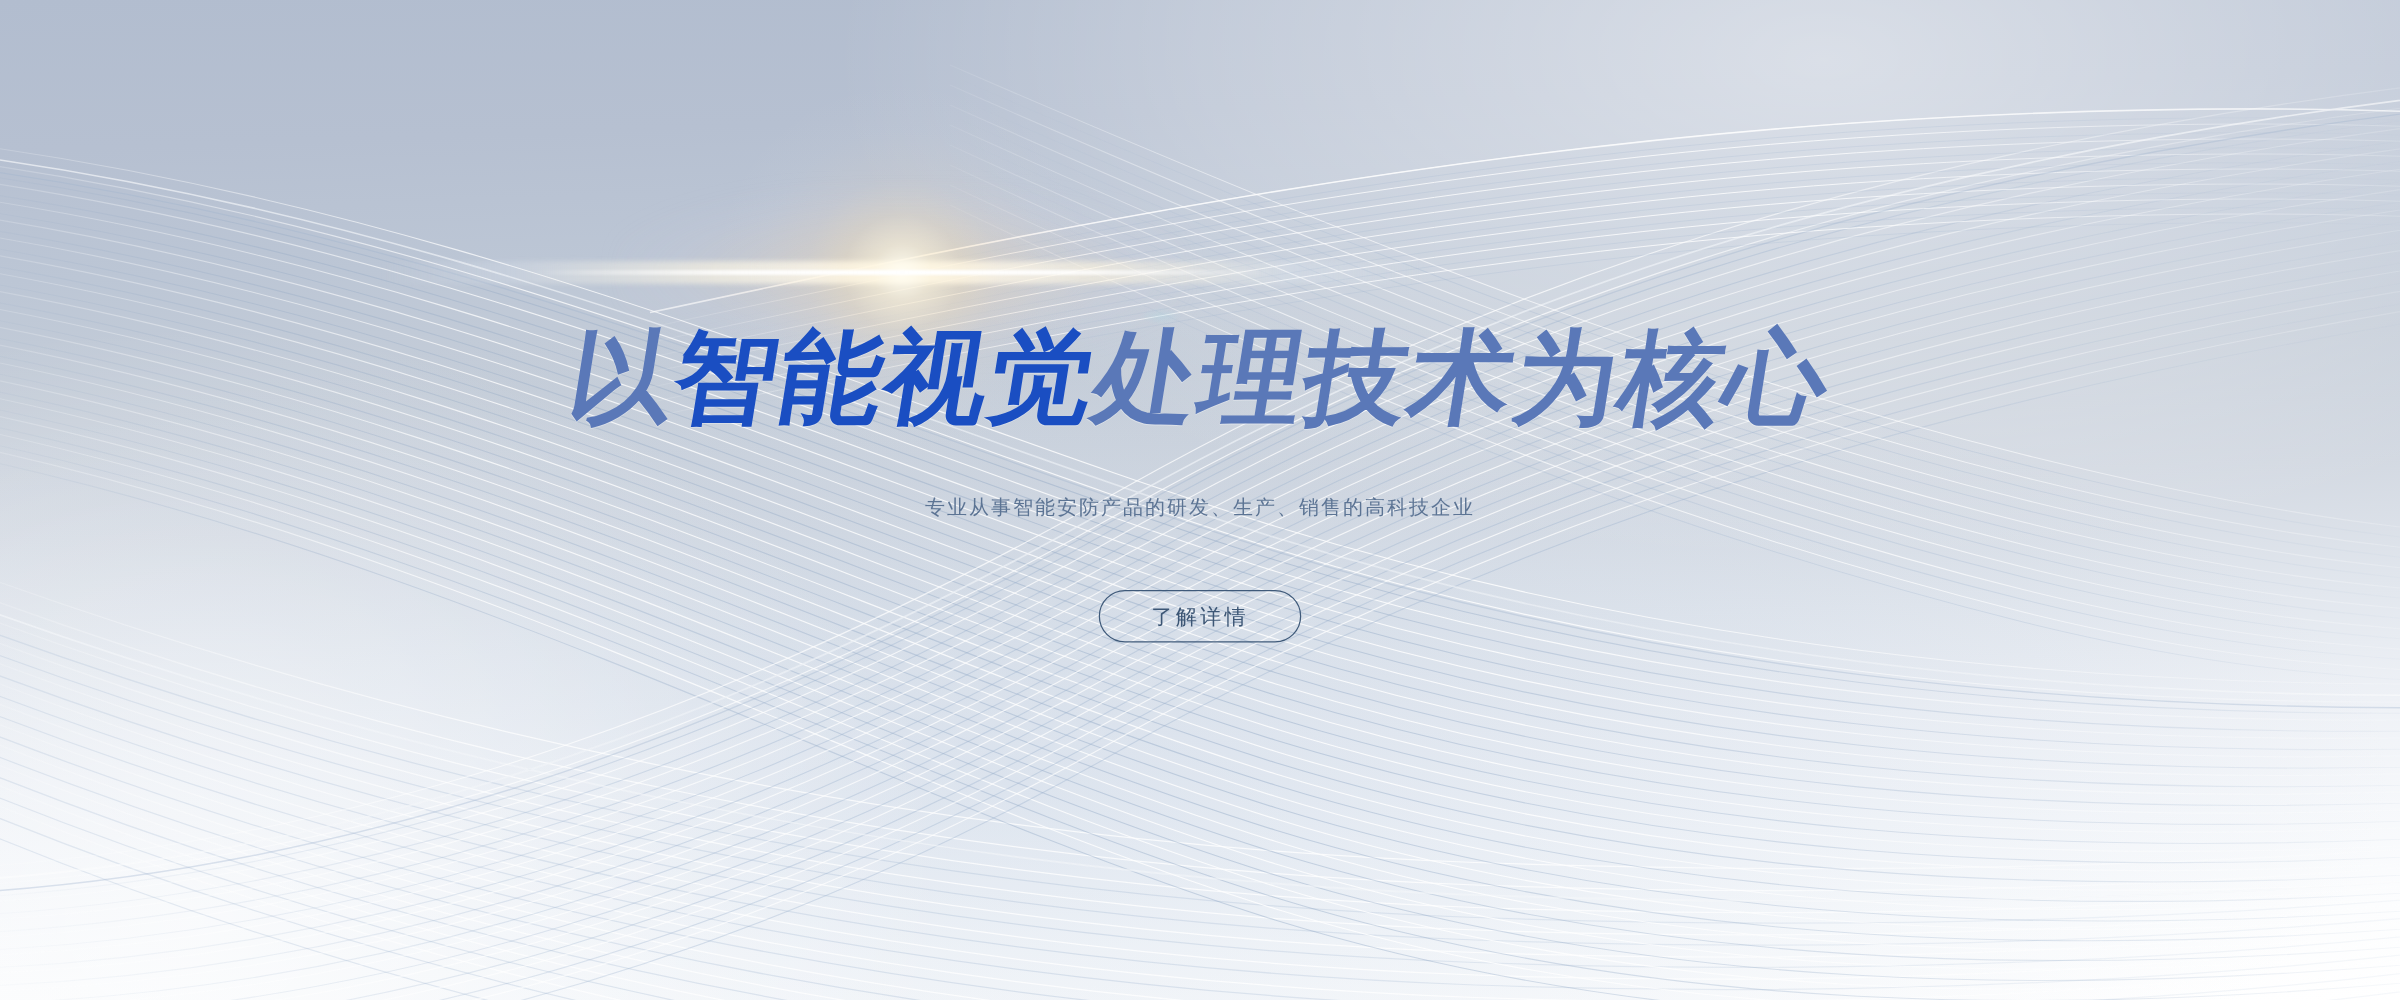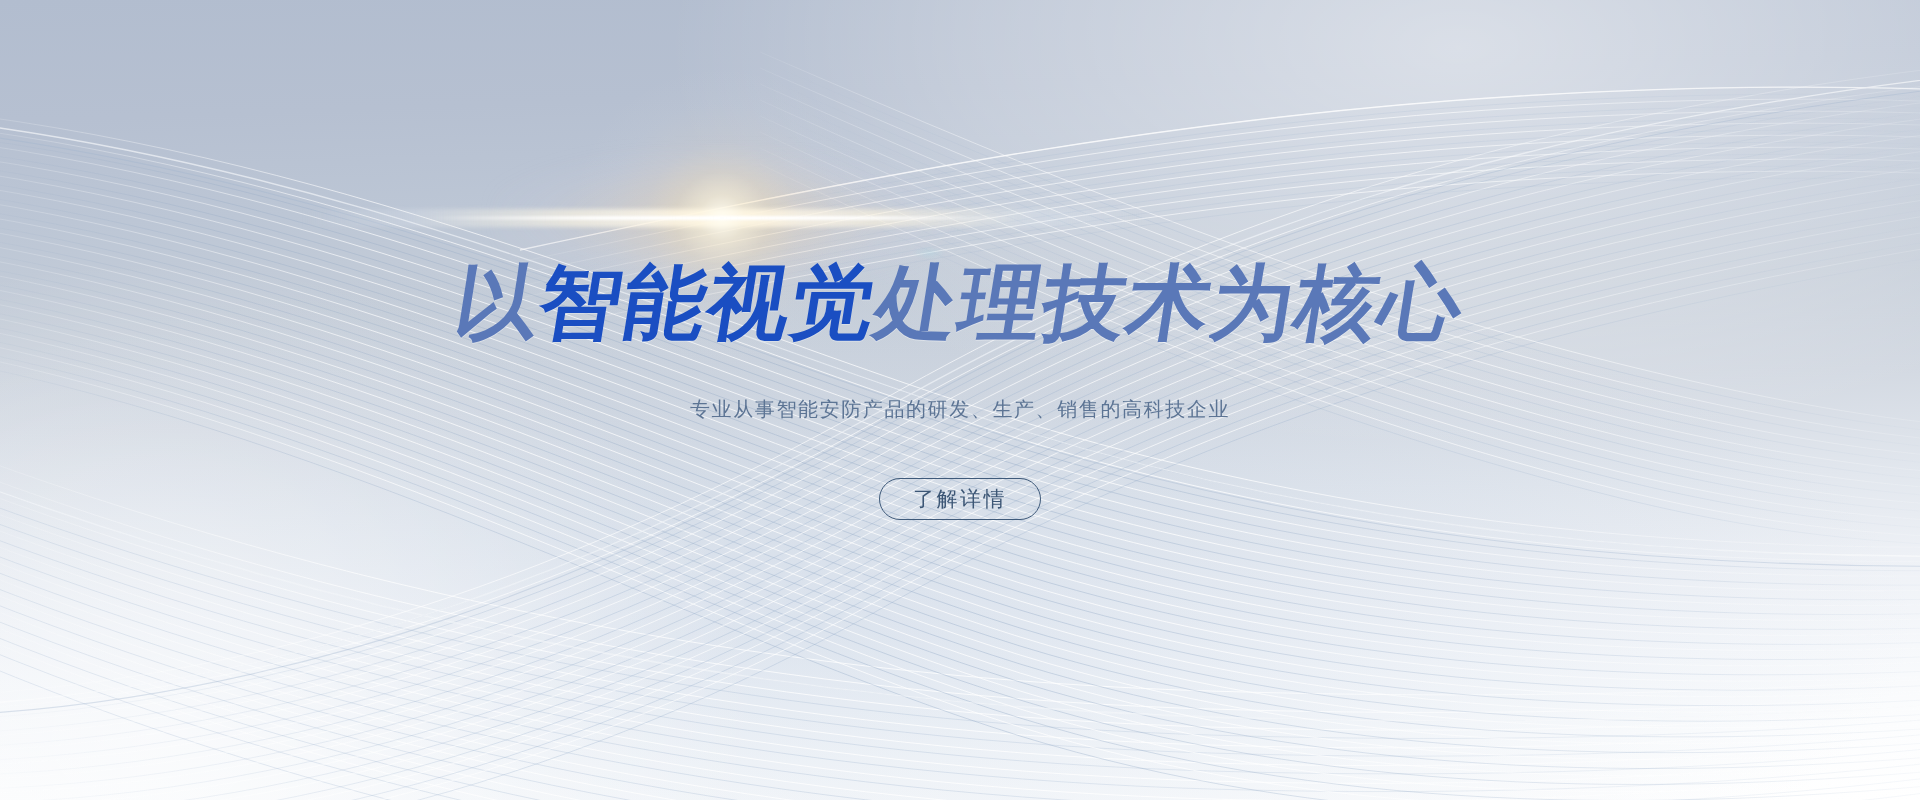--- a/index.html
+++ b/index.html
@@ -141,37 +141,37 @@
     color:#5a78b8;
     text-shadow:0 1px 0 rgba(255,255,255,0.35);
   }
   .headline .seg-dark{
     color:#1a4ec2;
     text-shadow:0 1px 0 rgba(255,255,255,0.30);
   }
 
   .subtitle{
     margin-top:52px;
-    font-size:20px;
+    font-size:16px;
     letter-spacing:1.6px;
     color:#5c7494;
     white-space:nowrap;
     user-select:none;
   }
 
   .cta{
     margin-top:55px;
     display:inline-flex;
     align-items:center; justify-content:center;
     width:162px; height:42px;
     border:1.5px solid #3f5a7a;
     border-radius:21px;
     background:transparent;
     color:#3c5675;
-    font-size:21px;
+    font-size:17px;
     letter-spacing:2.5px;
     font-family:"Liberation Sans","DejaVu Sans",sans-serif;
     cursor:pointer;
     text-decoration:none;
   }
 </style>
 </head>
 <body>
 
 <div class="hero">

